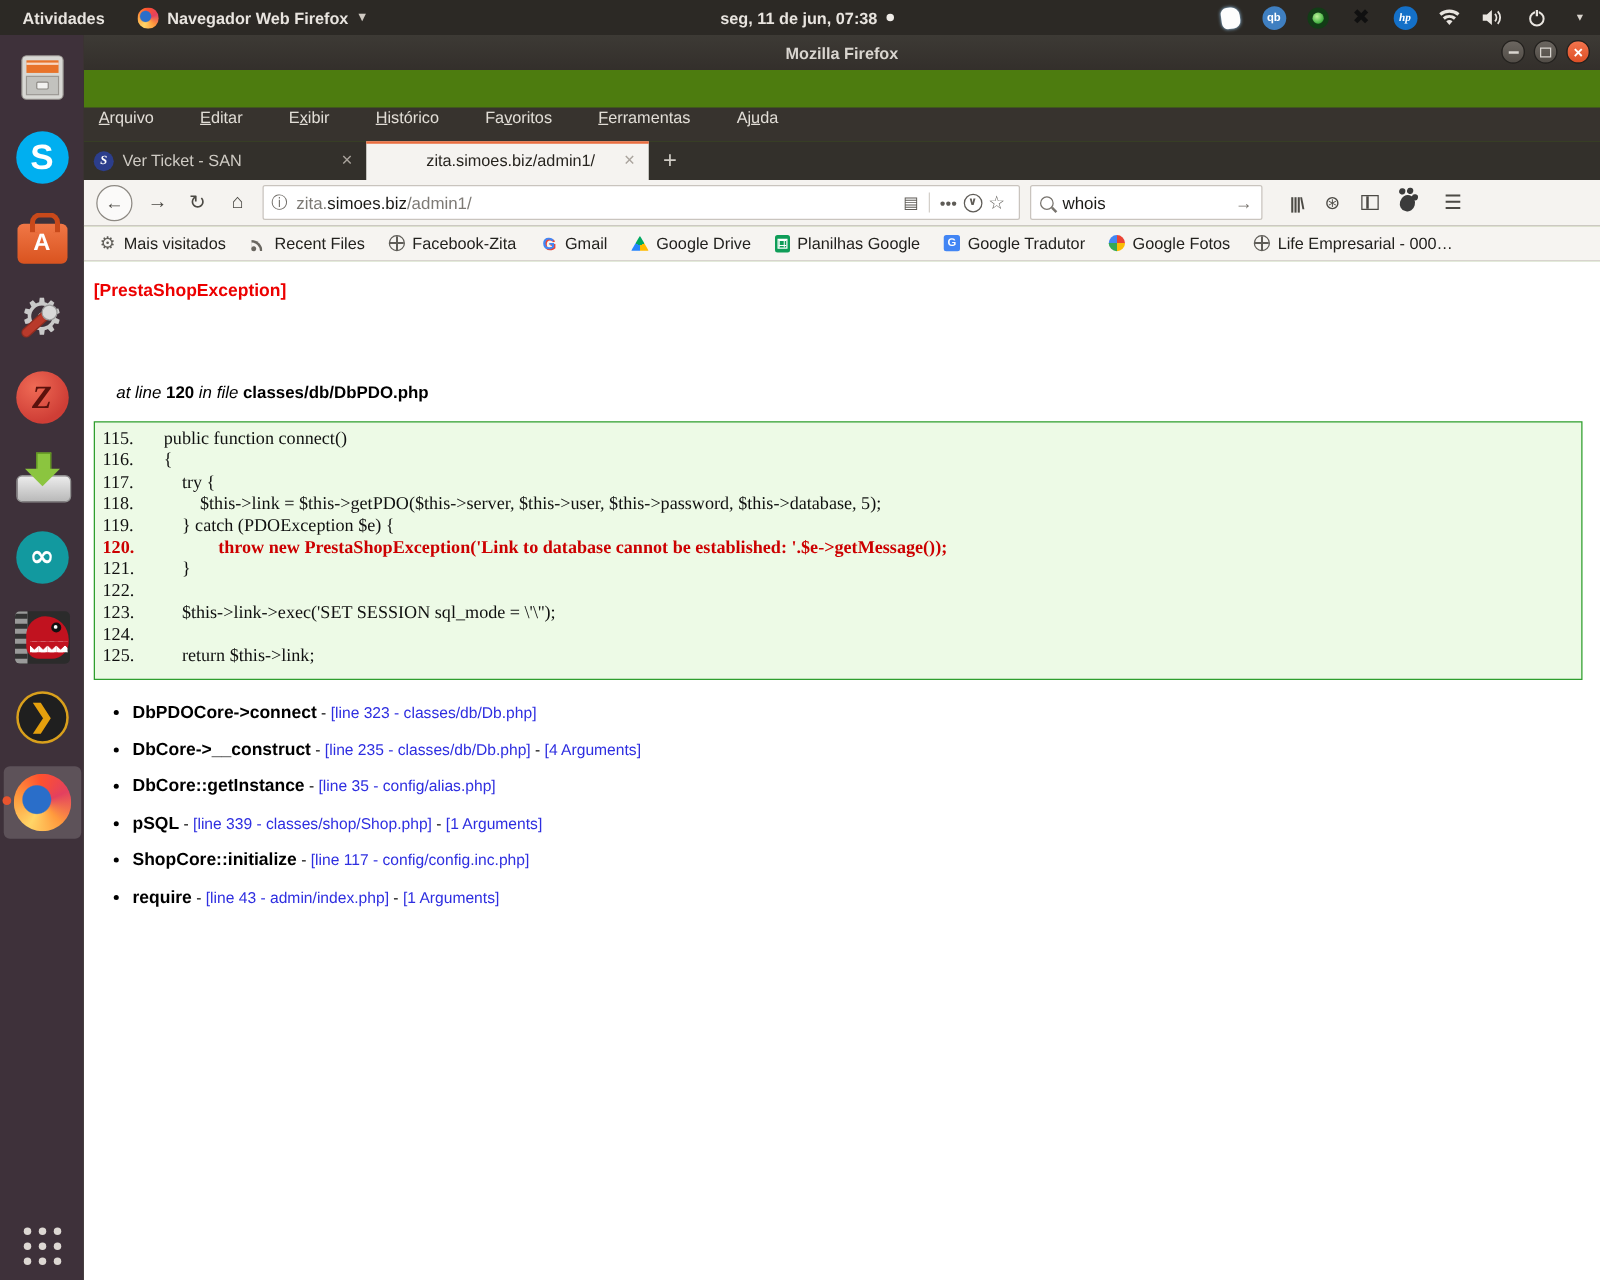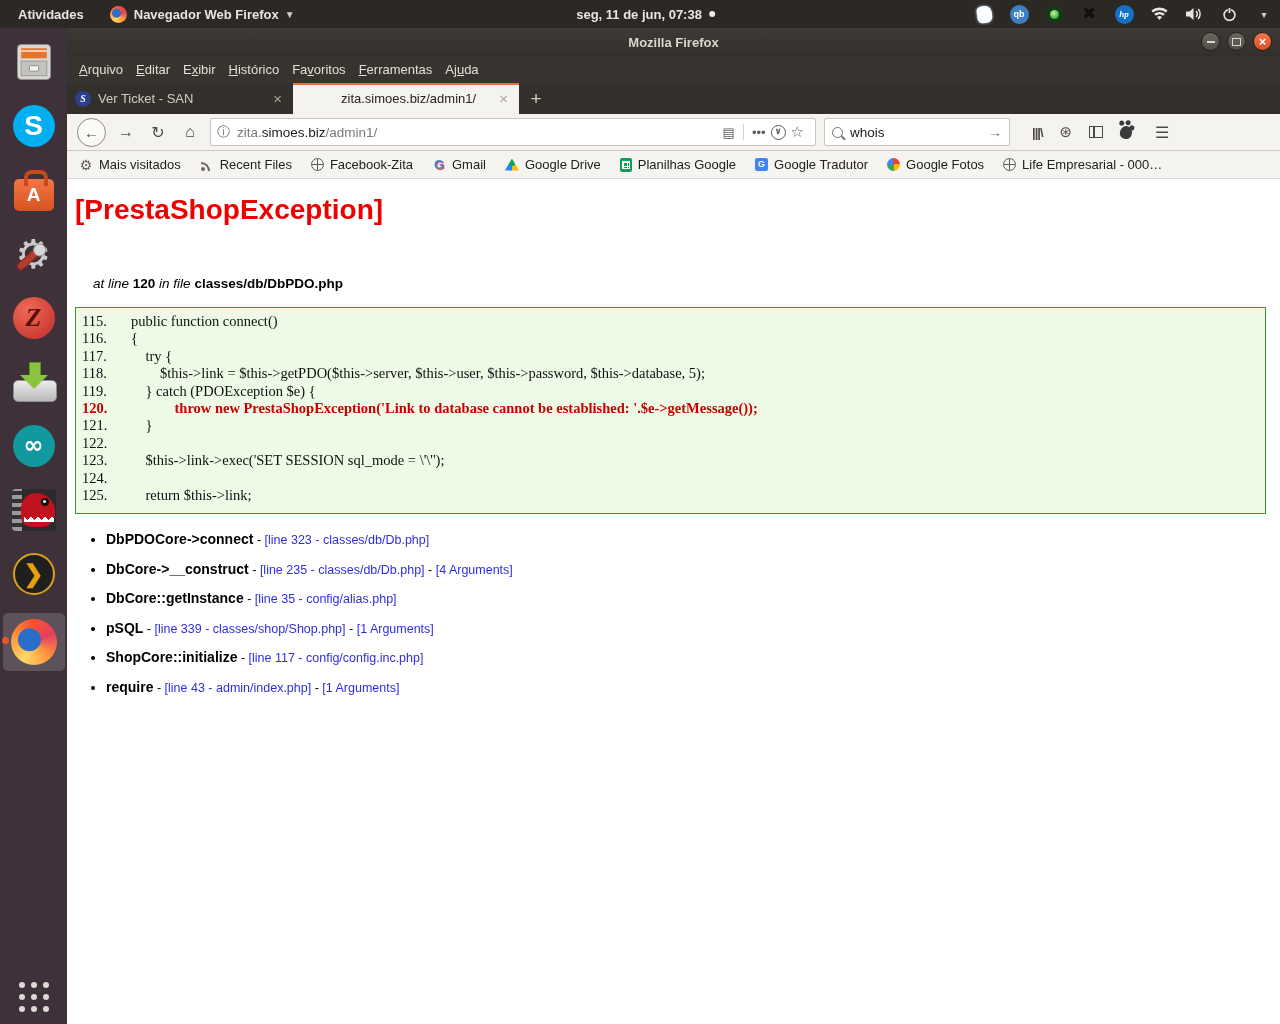--- a/index.html
+++ b/index.html
@@ -66,21 +66,21 @@
   .titlebar{height:28px;background:linear-gradient(#3d3a35,#332f2b);color:#d9d5cf;font-weight:bold;font-size:13px;
     display:flex;align-items:center;justify-content:center;position:relative;flex:none;}
   .win-controls{position:absolute;right:8px;top:4px;display:flex;gap:7px;}
   .wc{width:19px;height:19px;border-radius:50%;background:linear-gradient(#6b6660,#524d47);border:1px solid #23211e;
     box-sizing:border-box;display:flex;align-items:center;justify-content:center;color:#d9d5cf;}
   .wc.close{background:linear-gradient(#f3744d,#de4f26);color:#fff;}
   .wc i.min{width:8px;height:2px;background:currentColor;}
   .wc i.max{width:7px;height:6px;border:1.5px solid currentColor;}
   .wc span.x{font-size:13px;font-weight:bold;line-height:1;margin-top:-1px;}
 
-  .menubar{height:27px;background:#37332e;display:flex;align-items:center;gap:13px;padding-left:12px;flex:none;}
+  .menubar{height:27px;background:#37332e;display:flex;gap:37px;padding-left:12px;flex:none;margin-top:30px;}
   .menu-item{color:#e2ded7;font-size:13px;cursor:default;}
 
   .tabbar{height:31px;background:#33302b;display:flex;align-items:stretch;flex:none;}
   .tab{width:226px;display:flex;align-items:center;padding:0 8px;font-size:13px;color:#cfcbc4;position:relative;box-sizing:border-box;}
   .tab .title{flex:1;overflow:hidden;white-space:nowrap;text-overflow:ellipsis;}
   .tab .close{color:#aaa49d;font-size:15px;padding:0 3px;}
   .tab.active{background:#f5f3f0;color:#27241f;padding-left:48px;}
   .tab.active::before{content:'';position:absolute;left:0;top:0;right:0;height:2px;background:#ea6d3f;}
   .favicon-osticket{width:16px;height:16px;border-radius:50%;background:#2c3e8c;color:#fff;
     font:italic bold 10px/16px "Liberation Serif",serif;text-align:center;margin-right:7px;flex:none;}
@@ -131,21 +131,21 @@
     clip-path:polygon(50% 0,100% 100%,0 100%);}
   .bi-sheets{width:12px;height:14px;background:#0f9d58;border-radius:2px;position:relative;}
   .bi-sheets::after{content:'';position:absolute;left:2px;top:3px;right:2px;bottom:3px;border:1px solid #fff;
     background:linear-gradient(#fff 1px,transparent 1px) 0 0/100% 4px,linear-gradient(90deg,#fff 1px,transparent 1px) 0 0/4px 100%;}
   .bi-translate{width:13px;height:13px;background:#4285f4;border-radius:2px;position:relative;}
   .bi-translate::before{content:'G';position:absolute;inset:0;color:#fff;font:bold 9px/13px "Liberation Sans",sans-serif;text-align:center;}
   .bi-photos{width:13px;height:13px;border-radius:50%;background:conic-gradient(#ea4335 0 25%,#fbbc04 0 50%,#34a853 0 75%,#4285f4 0);}
 
   
   .page{flex:1;background:#fff;position:relative;font-family:"Liberation Sans","DejaVu Sans",sans-serif;overflow:hidden;}
-  .exc-heading{position:absolute;left:8px;top:15px;color:#ec0000;font-size:28px;font-weight:bold;}
+  .exc-heading{position:absolute;left:8px;top:15px;color:#ec0000;font-size:14px;font-weight:bold;}
   .exc-msg{position:absolute;left:26px;top:60px;width:1176px;font-size:13.5px;font-weight:bold;color:#000;line-height:18px;}
   .exc-loc{position:absolute;left:26px;top:97px;font-size:13.5px;color:#000;}
   .exc-loc .it{font-style:italic;}
   .exc-loc .b{font-weight:bold;}
   .code-block{position:absolute;left:8px;top:128px;width:1191px;box-sizing:border-box;background:#edfae6;border:1px solid #2f9e2f;
     padding:5px 0 9px 6px;font-family:"Liberation Serif","DejaVu Serif",serif;font-size:14.5px;color:#101010;}
   .code-line{line-height:17.4px;white-space:pre;}
   .code-line .ln{display:inline-block;width:49px;}
   .code-line.hl{color:#cc0000;font-weight:bold;}
   .stack-list{position:absolute;left:8px;top:352px;margin:0;padding-left:31px;}

